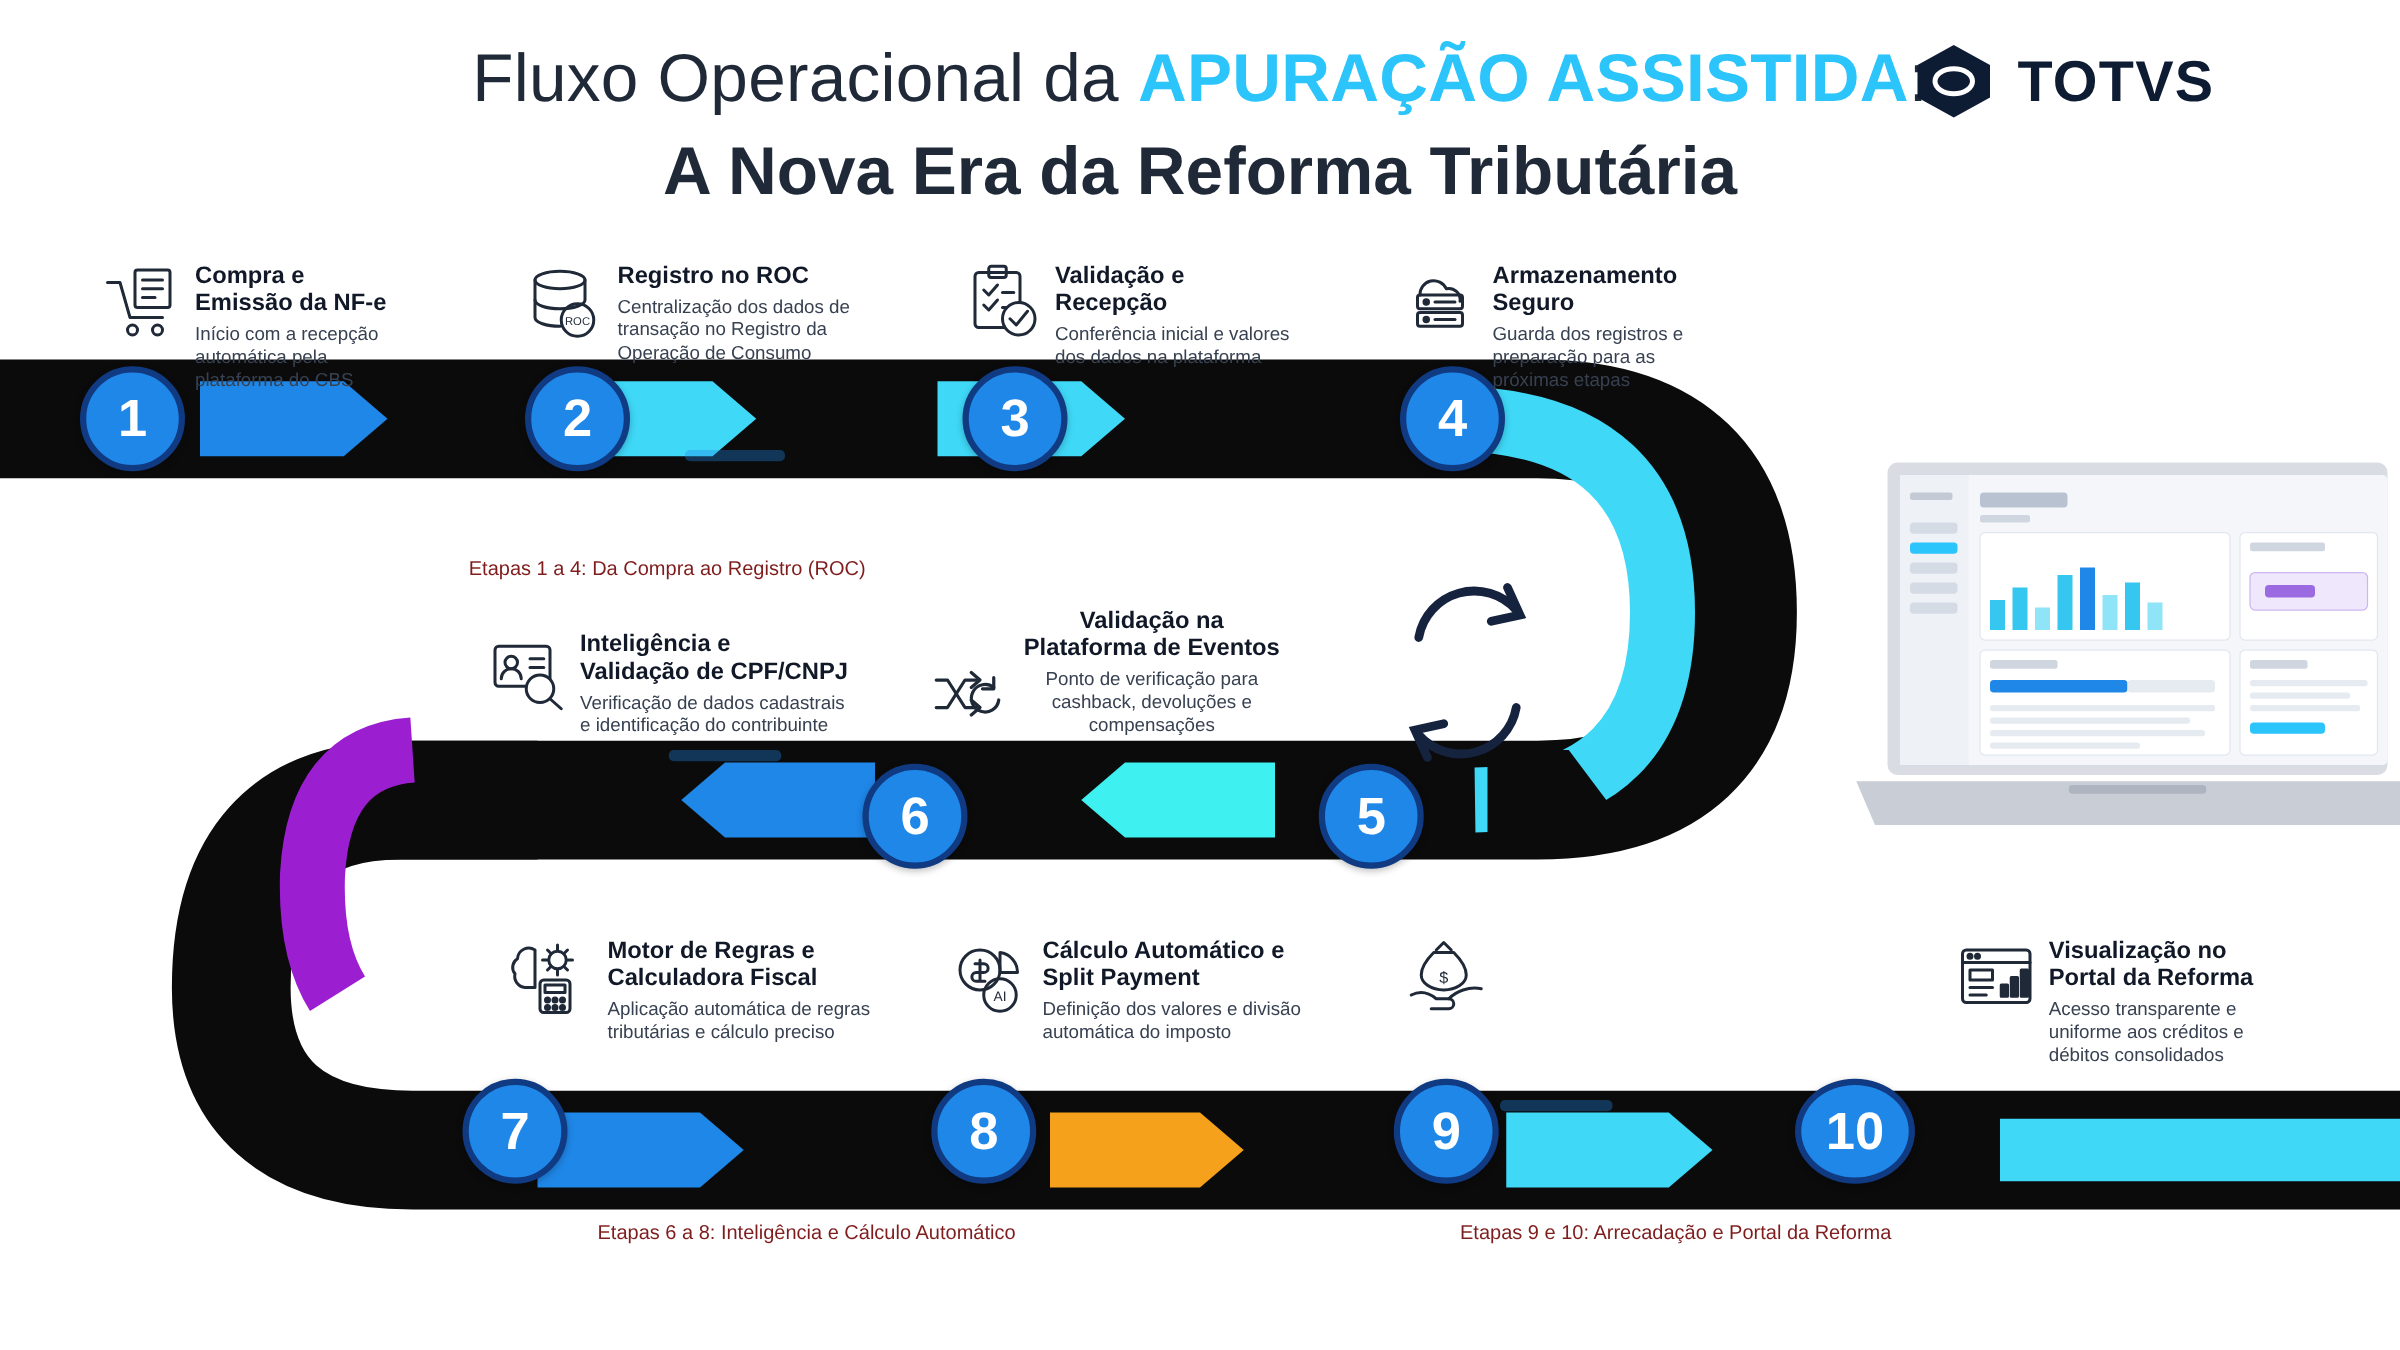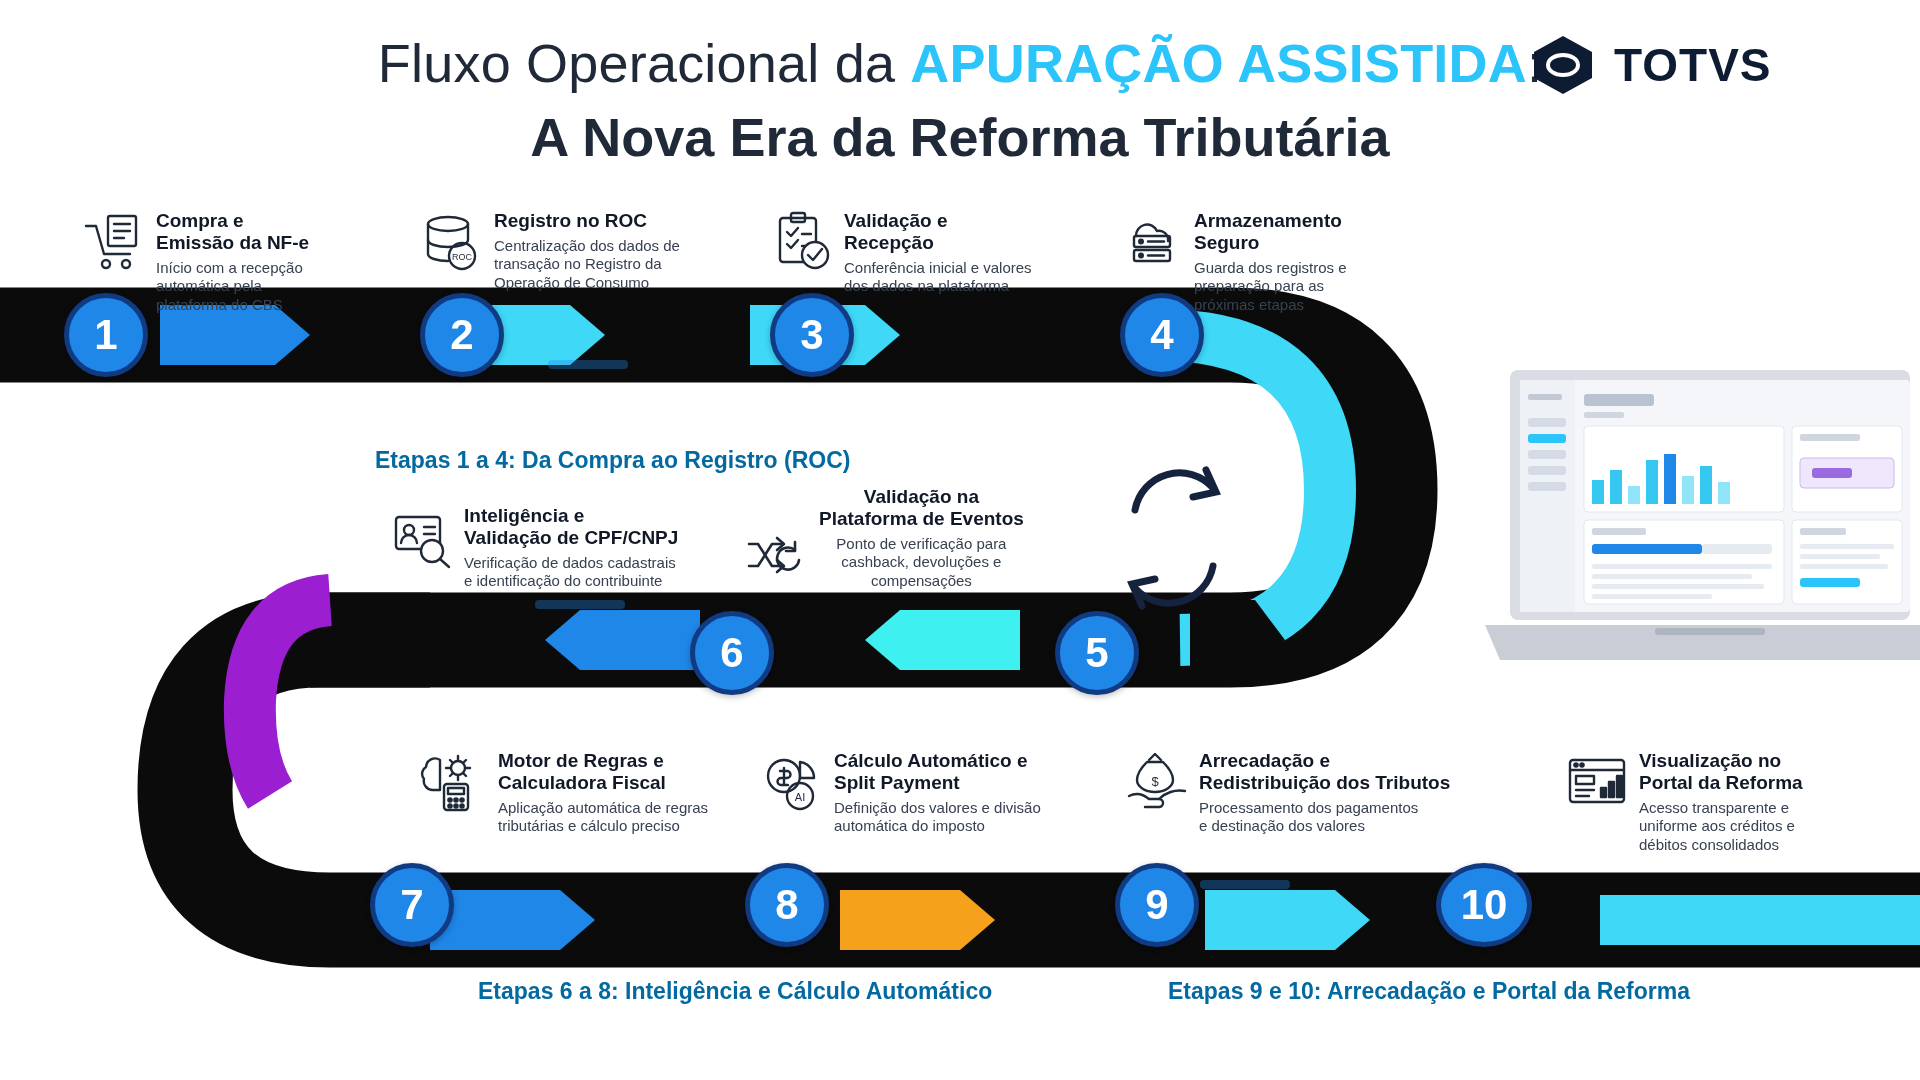--- a/index.html
+++ b/index.html
@@ -117,23 +117,23 @@
     color: #374151;
     line-height: 1.22;
     white-space: pre-line;
   }
   .step.center .step-text { text-align: center; }
   .step.center { flex-direction: row; }
 
   
   .caption {
     position: absolute;
-    font-size: 23px;
-    font-weight: 700;
-    color: #0369a1;
+    font-size: 16px;
+    font-weight: 400;
+    color: #7f1d1d;
     white-space: nowrap;
   }
 
   
   .laptop {
     position: absolute;
     left: 1480px;
     top: 360px;
     width: 440px;
     height: 350px;
@@ -327,21 +327,21 @@
   </svg>
   <div class="step-text" style="max-width:230px;">
     <div class="step-title">Validação na
 Plataforma de Eventos</div>
     <div class="step-desc">Ponto de verificação para
 cashback, devoluções e
 compensações</div>
   </div>
 </div>
 
-<div class="step" style="left:416px; top:750px;gap:18px;">
+<div class="step" style="left:404px; top:750px;gap:18px;">
   <svg class="step-icon" viewBox="0 0 64 64" fill="none" stroke="#1f2937" stroke-width="2.4" stroke-linecap="round" stroke-linejoin="round">
     <path d="M24 10 a9 9 0 0 0 -14 7 a8 8 0 0 0 -2 12 a9 9 0 0 0 8 11 h8 Z"></path>
     <circle cx="42" cy="18" r="7"></circle>
     <path d="M42 6 v4 M42 26 v4 M30 18 h4 M50 18 h4 M34 10 l3 3 M47 23 l3 3 M50 10 l-3 3 M37 23 l-3 3"></path>
     <rect x="28" y="34" width="24" height="26" rx="3"></rect>
     <rect x="32" y="38" width="16" height="6"></rect>
     <circle cx="34" cy="50" r="1.6" fill="#1f2937"></circle>
       <circle cx="40" cy="50" r="1.6" fill="#1f2937"></circle>
       <circle cx="46" cy="50" r="1.6" fill="#1f2937"></circle>
     <circle cx="34" cy="56" r="1.6" fill="#1f2937"></circle>
@@ -373,26 +373,20 @@
 </div>
 
 <div class="step" style="left:1125px; top:750px;">
   <svg class="step-icon" viewBox="0 0 64 64" fill="none" stroke="#1f2937" stroke-width="2.4" stroke-linecap="round" stroke-linejoin="round">
     <path d="M24 10 l6 -6 l6 6"></path>
     <path d="M22 12 h16 c6 6 10 12 10 18 a18 12 0 0 1 -36 0 c0 -6 4 -12 10 -18 Z"></path>
     <text x="30" y="36" font-size="13" fill="#1f2937" stroke="none" text-anchor="middle" font-family="Liberation Sans, sans-serif">$</text>
     <path d="M4 46 c8 -4 14 -2 20 3 h10 a4 4 0 0 1 0 8 h-14"></path>
     <path d="M34 49 c6 -6 16 -10 26 -8"></path>
   </svg>
-  <div class="step-text" style="max-width:270px;">
-    <div class="step-title">Arrecadação e
-Redistribuição dos Tributos</div>
-    <div class="step-desc">Processamento dos pagamentos
-e destinação dos valores</div>
-  </div>
 </div>
 
 <div class="step" style="left:1565px; top:750px;">
   <svg class="step-icon" viewBox="0 0 64 64" fill="none" stroke="#1f2937" stroke-width="2.4" stroke-linecap="round" stroke-linejoin="round">
     <rect x="5" y="10" width="54" height="42" rx="3"></rect>
     <line x1="5" y1="20" x2="59" y2="20"></line>
     <circle cx="11" cy="15" r="1.6" fill="#1f2937"></circle>
       <circle cx="17" cy="15" r="1.6" fill="#1f2937"></circle>
     <rect x="11" y="26" width="18" height="8"></rect>
     <line x1="11" y1="40" x2="29" y2="40"></line>

